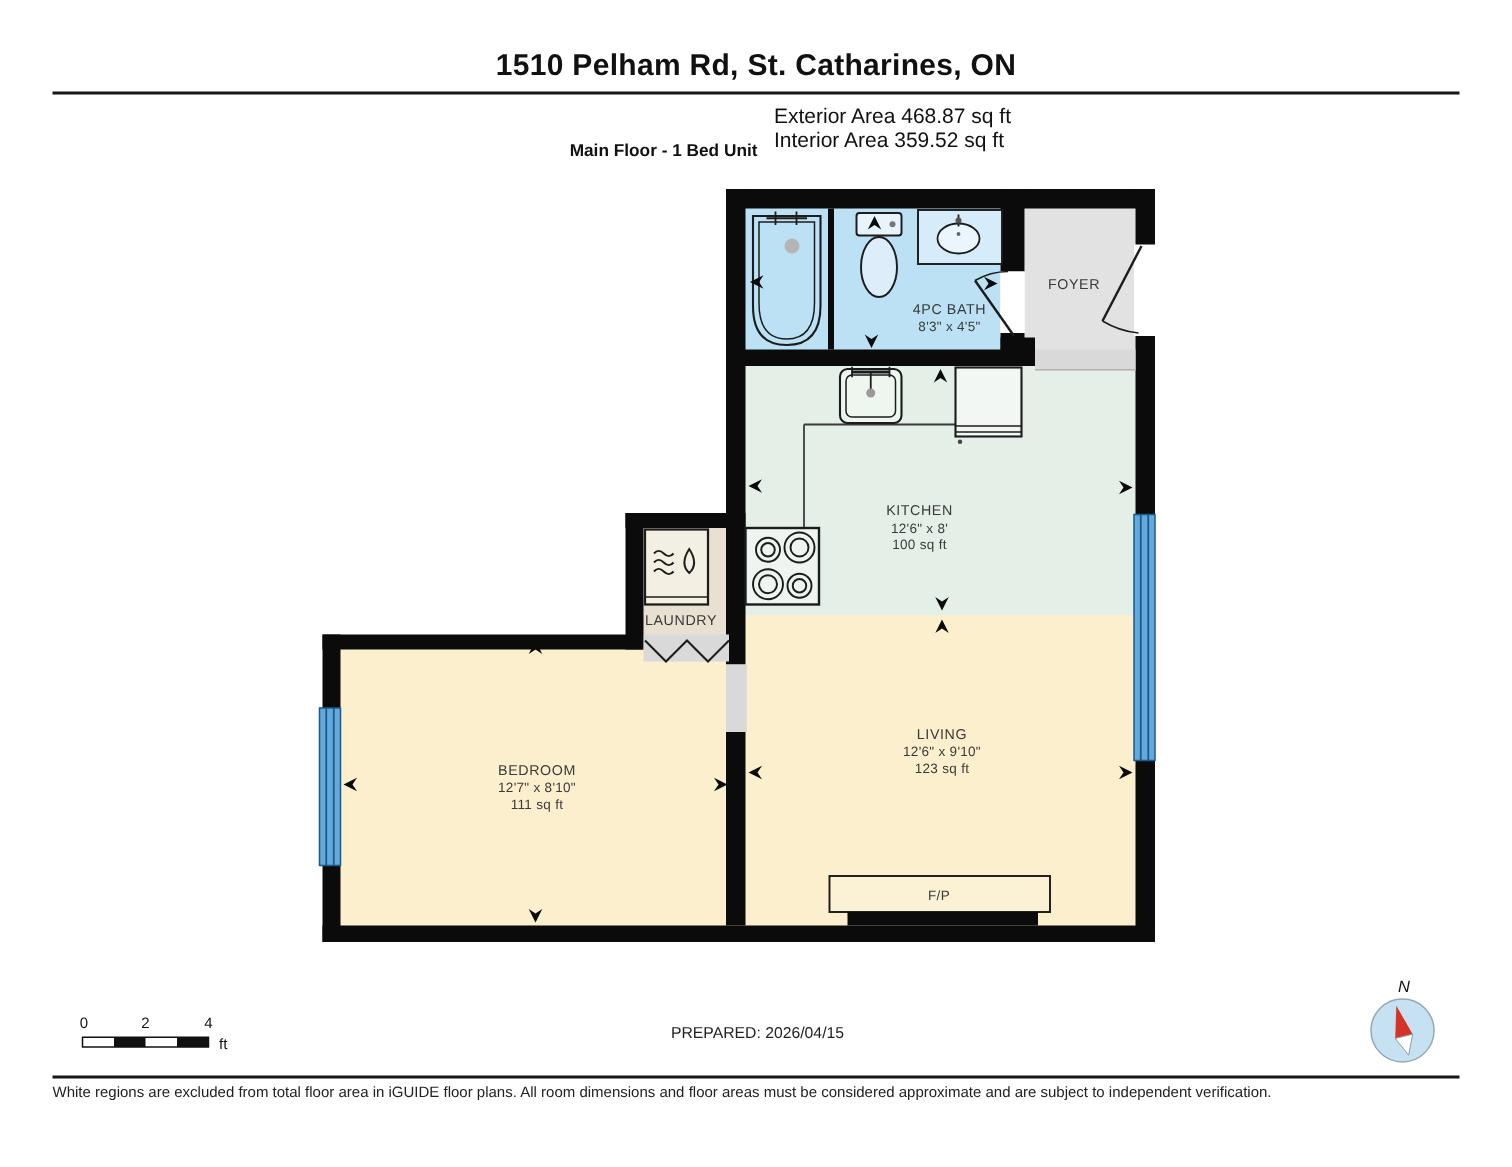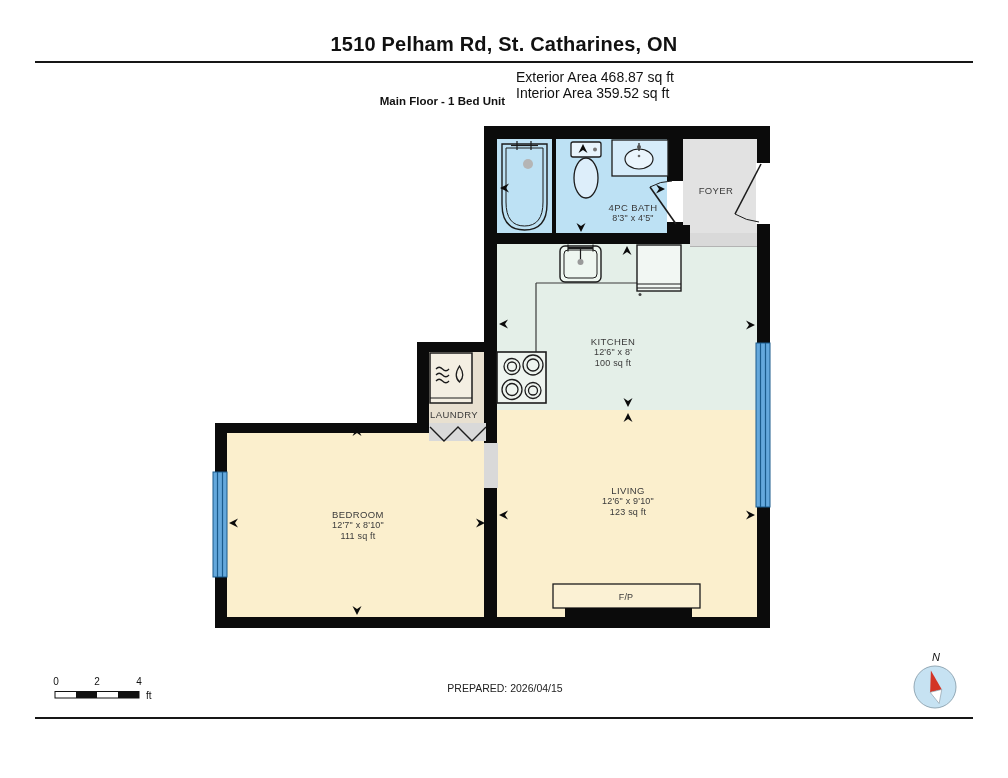--- a/index.html
+++ b/index.html
@@ -227,14 +227,15 @@
       <text x="936" y="661" text-anchor="middle" class="northlabel">N</text>
       <circle cx="935" cy="687" r="21" fill="#c6e2f2" stroke="#93a9b6" stroke-width="1"></circle>
       <g transform="translate(935,687) rotate(-14)">
         <polygon points="0,-17 -6,4 6,4" fill="#d33426"></polygon>
         <polygon points="-6,4 6,4 0,17" fill="#ffffff" stroke="#8b9aa5" stroke-width="0.6"></polygon>
       </g>
     </g>
   </svg>
 
   <div class="abs rule rule-bottom"></div>
+  <div class="abs disclaimer">White regions are excluded from total floor area in iGUIDE floor plans. All room dimensions and floor areas must be considered approximate and are subject to independent verification.</div>
 
 </div>
 
 </body></html>

